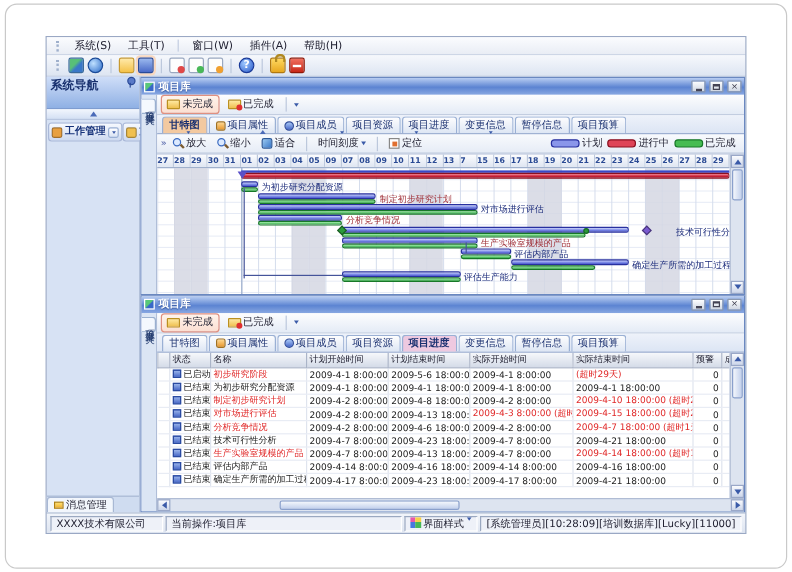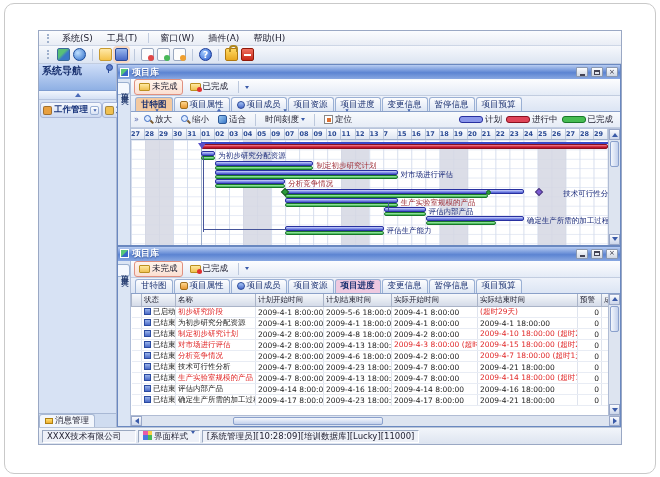--- a/index.html
+++ b/index.html
@@ -674,20 +674,23 @@
               </div>
             </div>
           </div>
       </div>
     </div>
 
     <div class="statusbar">
       <div class="seg" style="width:94px">
           <span>XXXX技术有限公司</span>
         </div>
+      <div class="seg" style="flex:1">
+          <span>当前操作:项目库</span>
+        </div>
       <div class="seg">
         <span class="style-ic">
             <i style="background:#e858a8"></i>
             <i style="background:#f8d048"></i>
             <i style="background:#4878e0"></i>
             <i style="background:#48b858"></i>
           </span>
         <span>界面样式</span>&nbsp;<span class="dn-arrow"></span>
       </div>
       <div class="seg">

